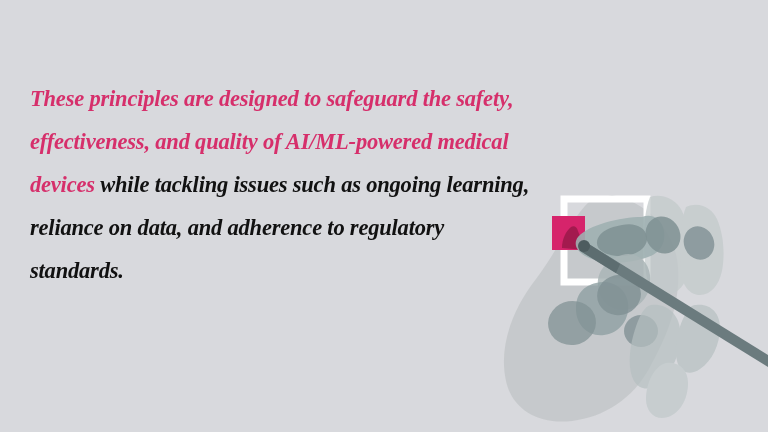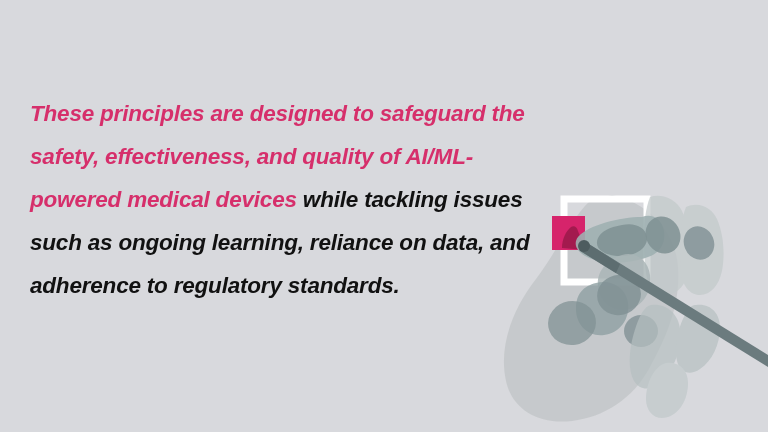--- a/index.html
+++ b/index.html
@@ -13,23 +13,23 @@
     height: 432px;
     overflow: hidden;
     background: #d8d9dd;
     font-family: "DejaVu Sans", sans-serif;
   }
 
   
   #quote-block {
     position: absolute;
     left: 30px;
-    top: 92px;
+    top: 77px;
     width: 500px;
-    font-family: Liberation Sans, sans-serif;
+    font-family: Liberation Serif, serif;
     font-style: italic;
     font-weight: 700;
     font-size: 22.5px;
     line-height: 43px;
     letter-spacing: -0.2px;
     color: #111111;
     -webkit-font-smoothing: antialiased;
   }
   .accent-text { color: #d62f6b; }
   .plain-text  { color: #111111; }

